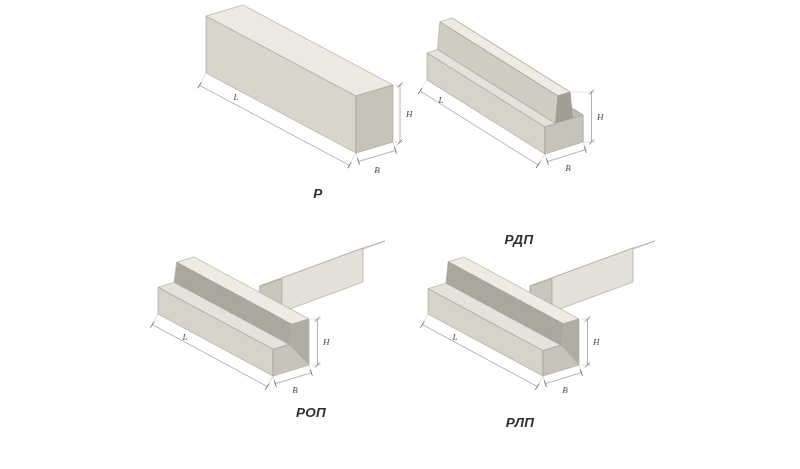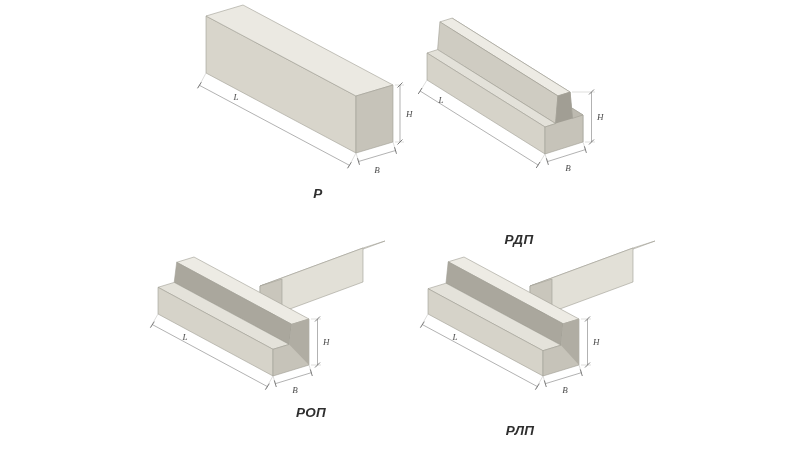--- a/index.html
+++ b/index.html
@@ -162,15 +162,15 @@
       <text class="dim-label" x="188" y="105" text-anchor="start">H</text>
 
       <line class="ext" x1="138" y1="136" x2="140.5" y2="144"></line>
       <line class="ext" x1="174" y1="125" x2="176.5" y2="133"></line>
       <line class="dim" x1="140.3" y1="143.7" x2="176.3" y2="132.7"></line>
       <line class="tick" x1="139.3" y1="140.4" x2="141.3" y2="147"></line>
       <line class="tick" x1="175.3" y1="129.4" x2="177.3" y2="136"></line>
       <text class="dim-label" x="160" y="153" text-anchor="middle">B</text>
     </g>
   </svg>
-  <div class="fig-label" style="left:520px; top:415px;margin-top:8px;">РЛП</div>
+  <div class="fig-label" style="left:520px; top:415px;">РЛП</div>
 
 </div>
 
 </body></html>

